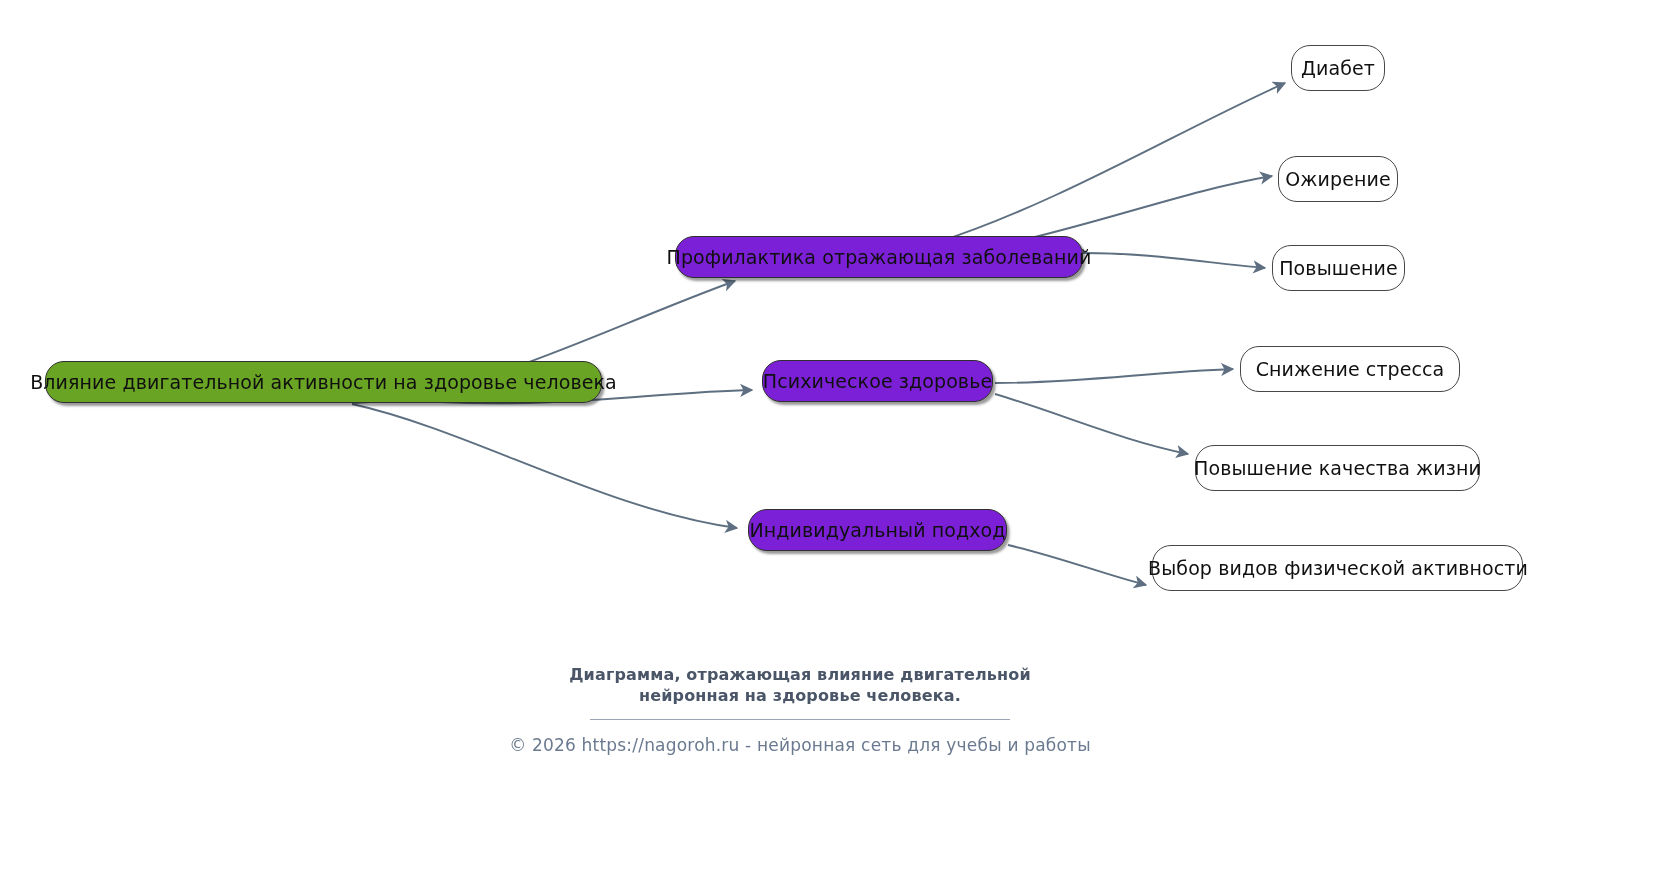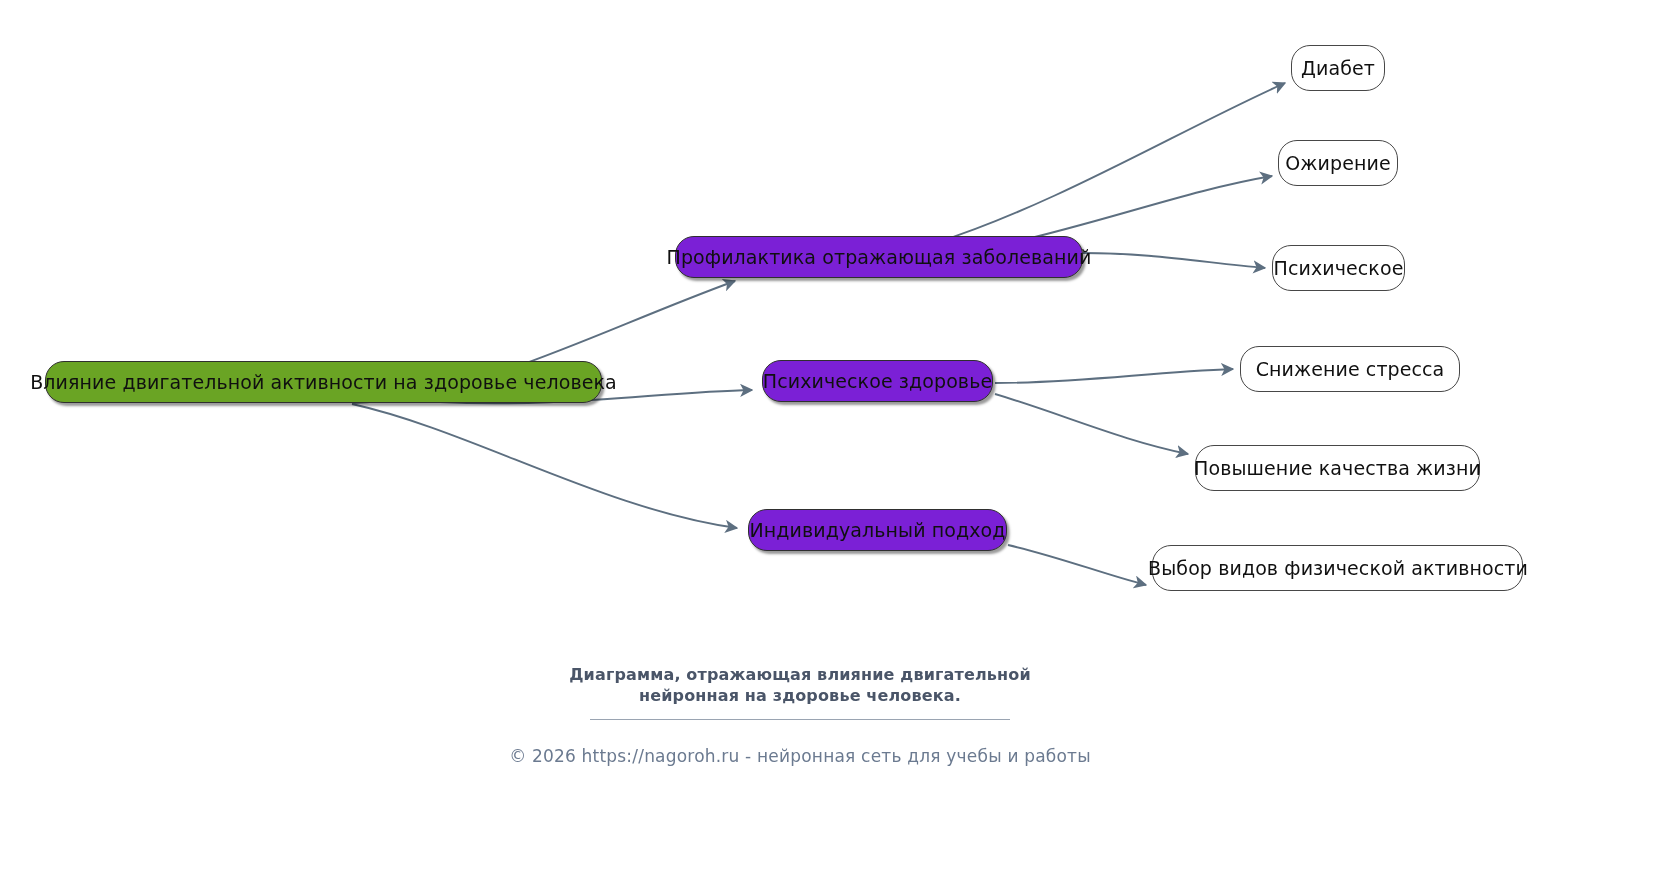--- a/index.html
+++ b/index.html
@@ -82,21 +82,21 @@
     margin: 0 auto;
     width: 520px;
   }
   #caption-rule {
     width: 420px;
     height: 0;
     border-top: 1.4px solid #9aa4b2;
     margin: 13px auto 0 auto;
   }
   #footer-text {
-    margin-top: 26px;
+    margin-top: 15px;
     font-family: "DejaVu Sans", "Liberation Sans", sans-serif;
     font-size: 17px;
     color: #6b7a90;
     letter-spacing: 0.2px;
   }
 </style>
 </head>
 <body>
 
 <div id="canvas">
@@ -132,26 +132,26 @@
   </div>
 
   <div class="node branch" style="left:675px; top:236px; width:408px; height:42px;">
     <span>Профилактика отражающая заболеваний</span>
   </div>
 
   <div class="node leaf" style="left:1291px; top:45px; width:94px; height:46px;">
     <span>Диабет</span>
   </div>
 
-  <div class="node leaf" style="left:1278px; top:140px; width:120px; height:46px;">
+  <div class="node leaf" style="left:1278px; top:156px; width:120px; height:46px;">
     <span>Ожирение</span>
   </div>
 
   <div class="node leaf" style="left:1272px; top:245px; width:133px; height:46px;">
-    <span>Психическое</span>
+    <span>Повышение</span>
   </div>
 
   <div class="node branch" style="left:762px; top:360px; width:231px; height:42px;">
     <span>Психическое здоровье</span>
   </div>
 
   <div class="node leaf" style="left:1240px; top:346px; width:220px; height:46px;">
     <span>Снижение стресса</span>
   </div>
 

